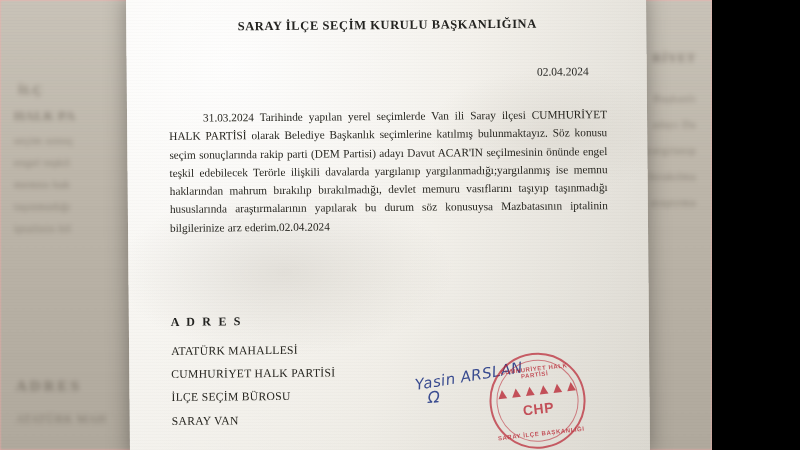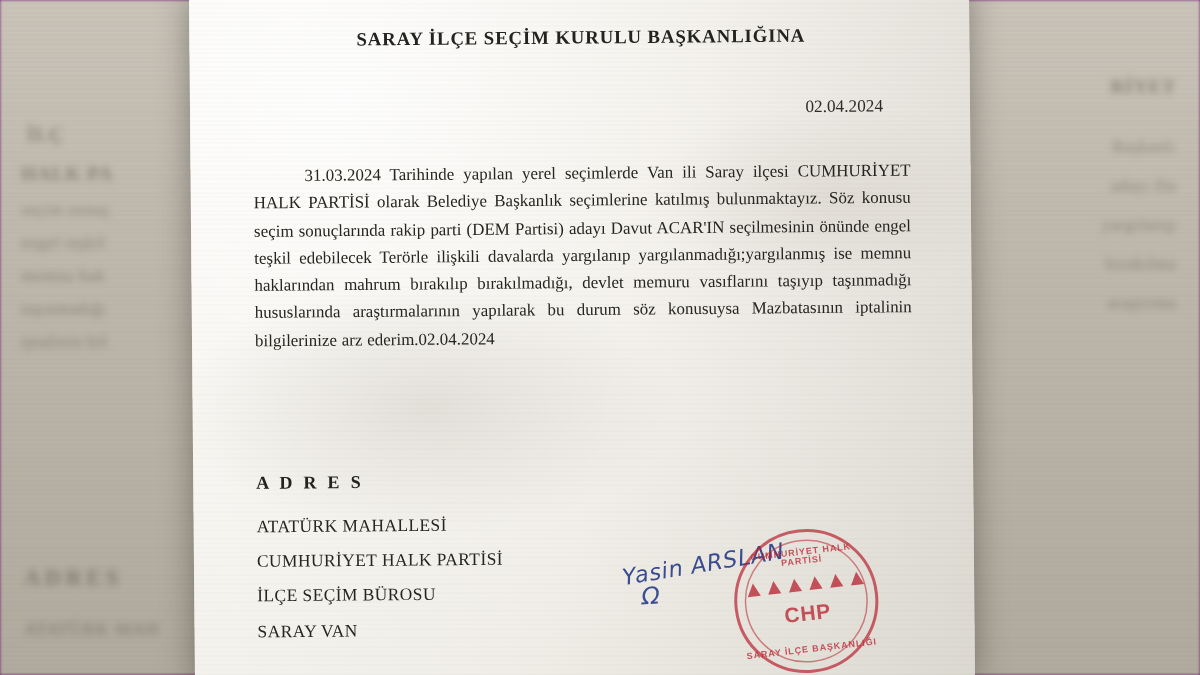--- a/index.html
+++ b/index.html
@@ -10,23 +10,23 @@
   body {
     width: 800px;
     height: 450px;
     overflow: hidden;
     font-family: "Liberation Serif", serif;
   }
 
   
   #photo {
     position: relative;
-    width: 800px;
+    width: 712px;
     height: 450px;
-    background: #701a75;
+    background: #fca5a5;
     overflow: hidden;
   }
 
   
   .bg-sheet {
     position: absolute;
     top: 0;
     height: 450px;
     background: linear-gradient(180deg, #c9c3b8 0%, #bdb6aa 40%, #b0a99d 100%);
     filter: blur(1.2px);

